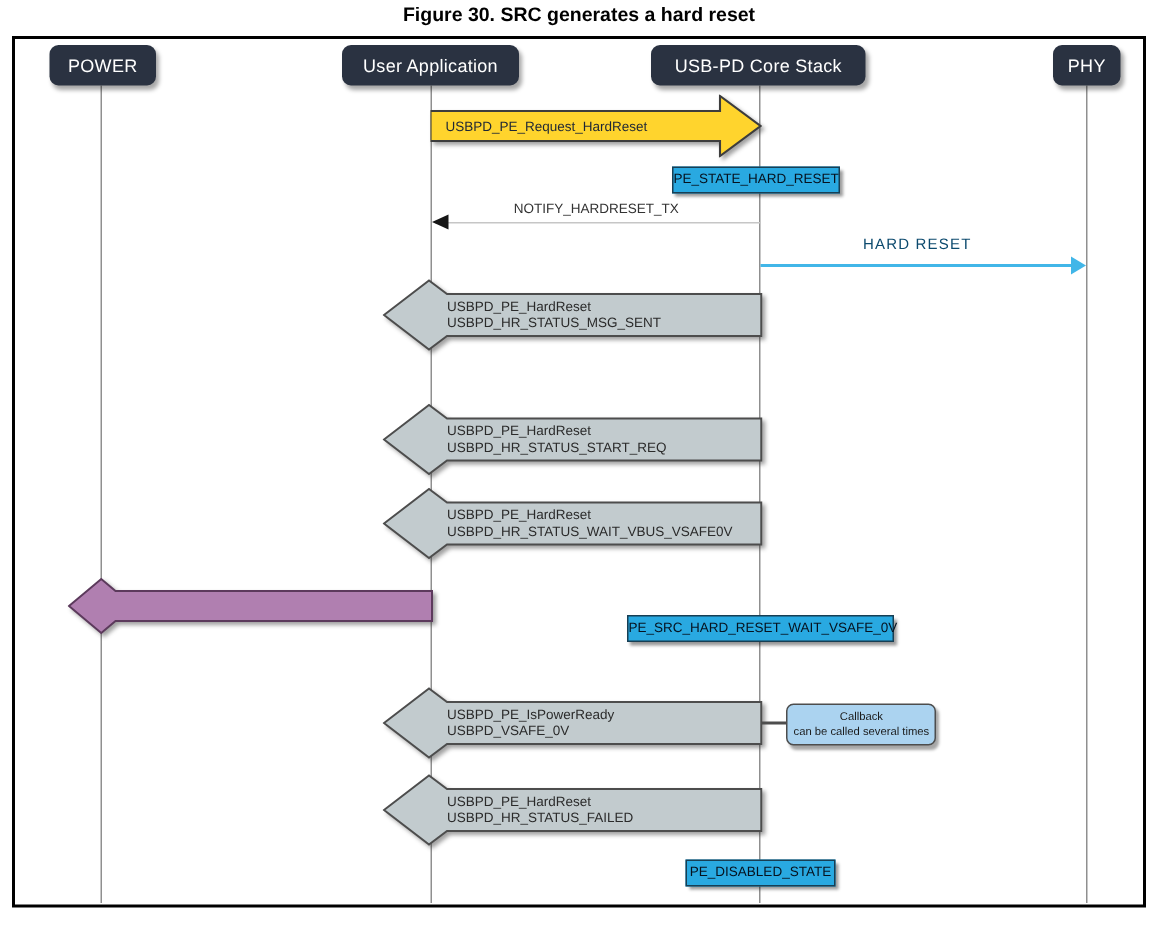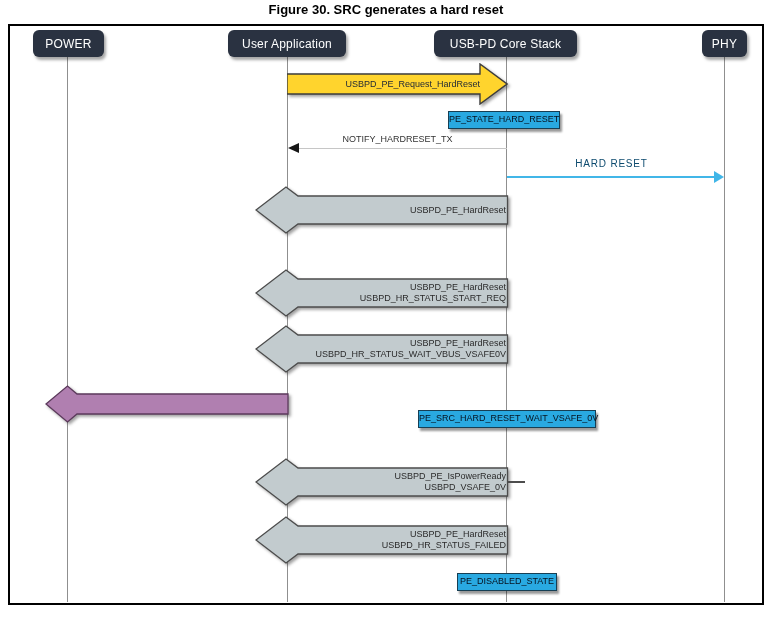--- a/index.html
+++ b/index.html
@@ -23,21 +23,21 @@
     font-size:12px;letter-spacing:.2px;
     box-shadow:2px 3px 3px rgba(0,0,0,.35);
   }
   .blocksvg{position:absolute;z-index:3;}
   .blocksvg svg{display:block;filter:drop-shadow(2px 2.5px 1.5px rgba(45,45,45,.45));}
   .req-poly{fill:#ffd42d;stroke:#3d3d3d;stroke-width:1.4;}
   .cb-poly{fill:#c2cbce;stroke:#4d4d4d;stroke-width:1.3;}
   .pw-poly{fill:#b07fb0;stroke:#5c3a5c;stroke-width:1.3;}
   .arrow-label{
     position:absolute;display:flex;flex-direction:column;justify-content:center;
-    text-align:right;color:#2b2b2b;font-size:9px;line-height:11px;white-space:nowrap;
+    text-align:left;color:#2b2b2b;font-size:9px;line-height:11px;white-space:nowrap;
   }
   .req-label{left:10px;top:11px;width:183px;height:20px;color:#1d2636;}
   .cb-label{left:43px;top:10px;width:208px;height:28px;}
   .pw-label{left:32px;top:9px;width:211px;height:20px;}
   .badge{
     position:absolute;z-index:5;box-sizing:border-box;height:18px;
     background:#29a9e1;border:1.5px solid #173f54;color:#06121f;
     font-size:9px;line-height:14px;text-align:center;white-space:nowrap;
     box-shadow:2px 2.5px 2px rgba(0,0,0,.4);
   }
@@ -106,20 +106,21 @@
   <div class="hr-label">HARD RESET</div>
   <div class="thinline hr-line"></div>
   <div class="thinline hr-head"></div>
 
   <div class="blocksvg" style="left:255px;top:186px;width:254px;height:48px">
     <svg viewBox="0 0 254 48" width="254" height="48">
       <polygon class="cb-poly" points="1,24 31,1 43,10 252.5,10 252.5,38 43,38 31,47"></polygon>
     </svg>
     <div class="arrow-label cb-label">
       <div>USBPD_PE_HardReset</div>
+      <div>USBPD_HR_STATUS_MSG_SENT</div>
     </div>
   </div>
 
 
   <div class="blocksvg" style="left:255px;top:269px;width:254px;height:48px">
     <svg viewBox="0 0 254 48" width="254" height="48">
       <polygon class="cb-poly" points="1,24 31,1 43,10 252.5,10 252.5,38 43,38 31,47"></polygon>
     </svg>
     <div class="arrow-label cb-label">
       <div>USBPD_PE_HardReset</div>
@@ -149,20 +150,24 @@
     <svg viewBox="0 0 254 48" width="254" height="48">
       <polygon class="cb-poly" points="1,24 31,1 43,10 252.5,10 252.5,38 43,38 31,47"></polygon>
     </svg>
     <div class="arrow-label cb-label">
       <div>USBPD_PE_IsPowerReady</div>
       <div>USBPD_VSAFE_0V</div>
     </div>
   </div>
 
   <div class="note-connector"></div>
+  <div class="note">
+    <div>Callback</div>
+    <div>can be called several times</div>
+  </div>
 
   <div class="blocksvg" style="left:255px;top:516px;width:254px;height:48px">
     <svg viewBox="0 0 254 48" width="254" height="48">
       <polygon class="cb-poly" points="1,24 31,1 43,10 252.5,10 252.5,38 43,38 31,47"></polygon>
     </svg>
     <div class="arrow-label cb-label">
       <div>USBPD_PE_HardReset</div>
       <div>USBPD_HR_STATUS_FAILED</div>
     </div>
   </div>

